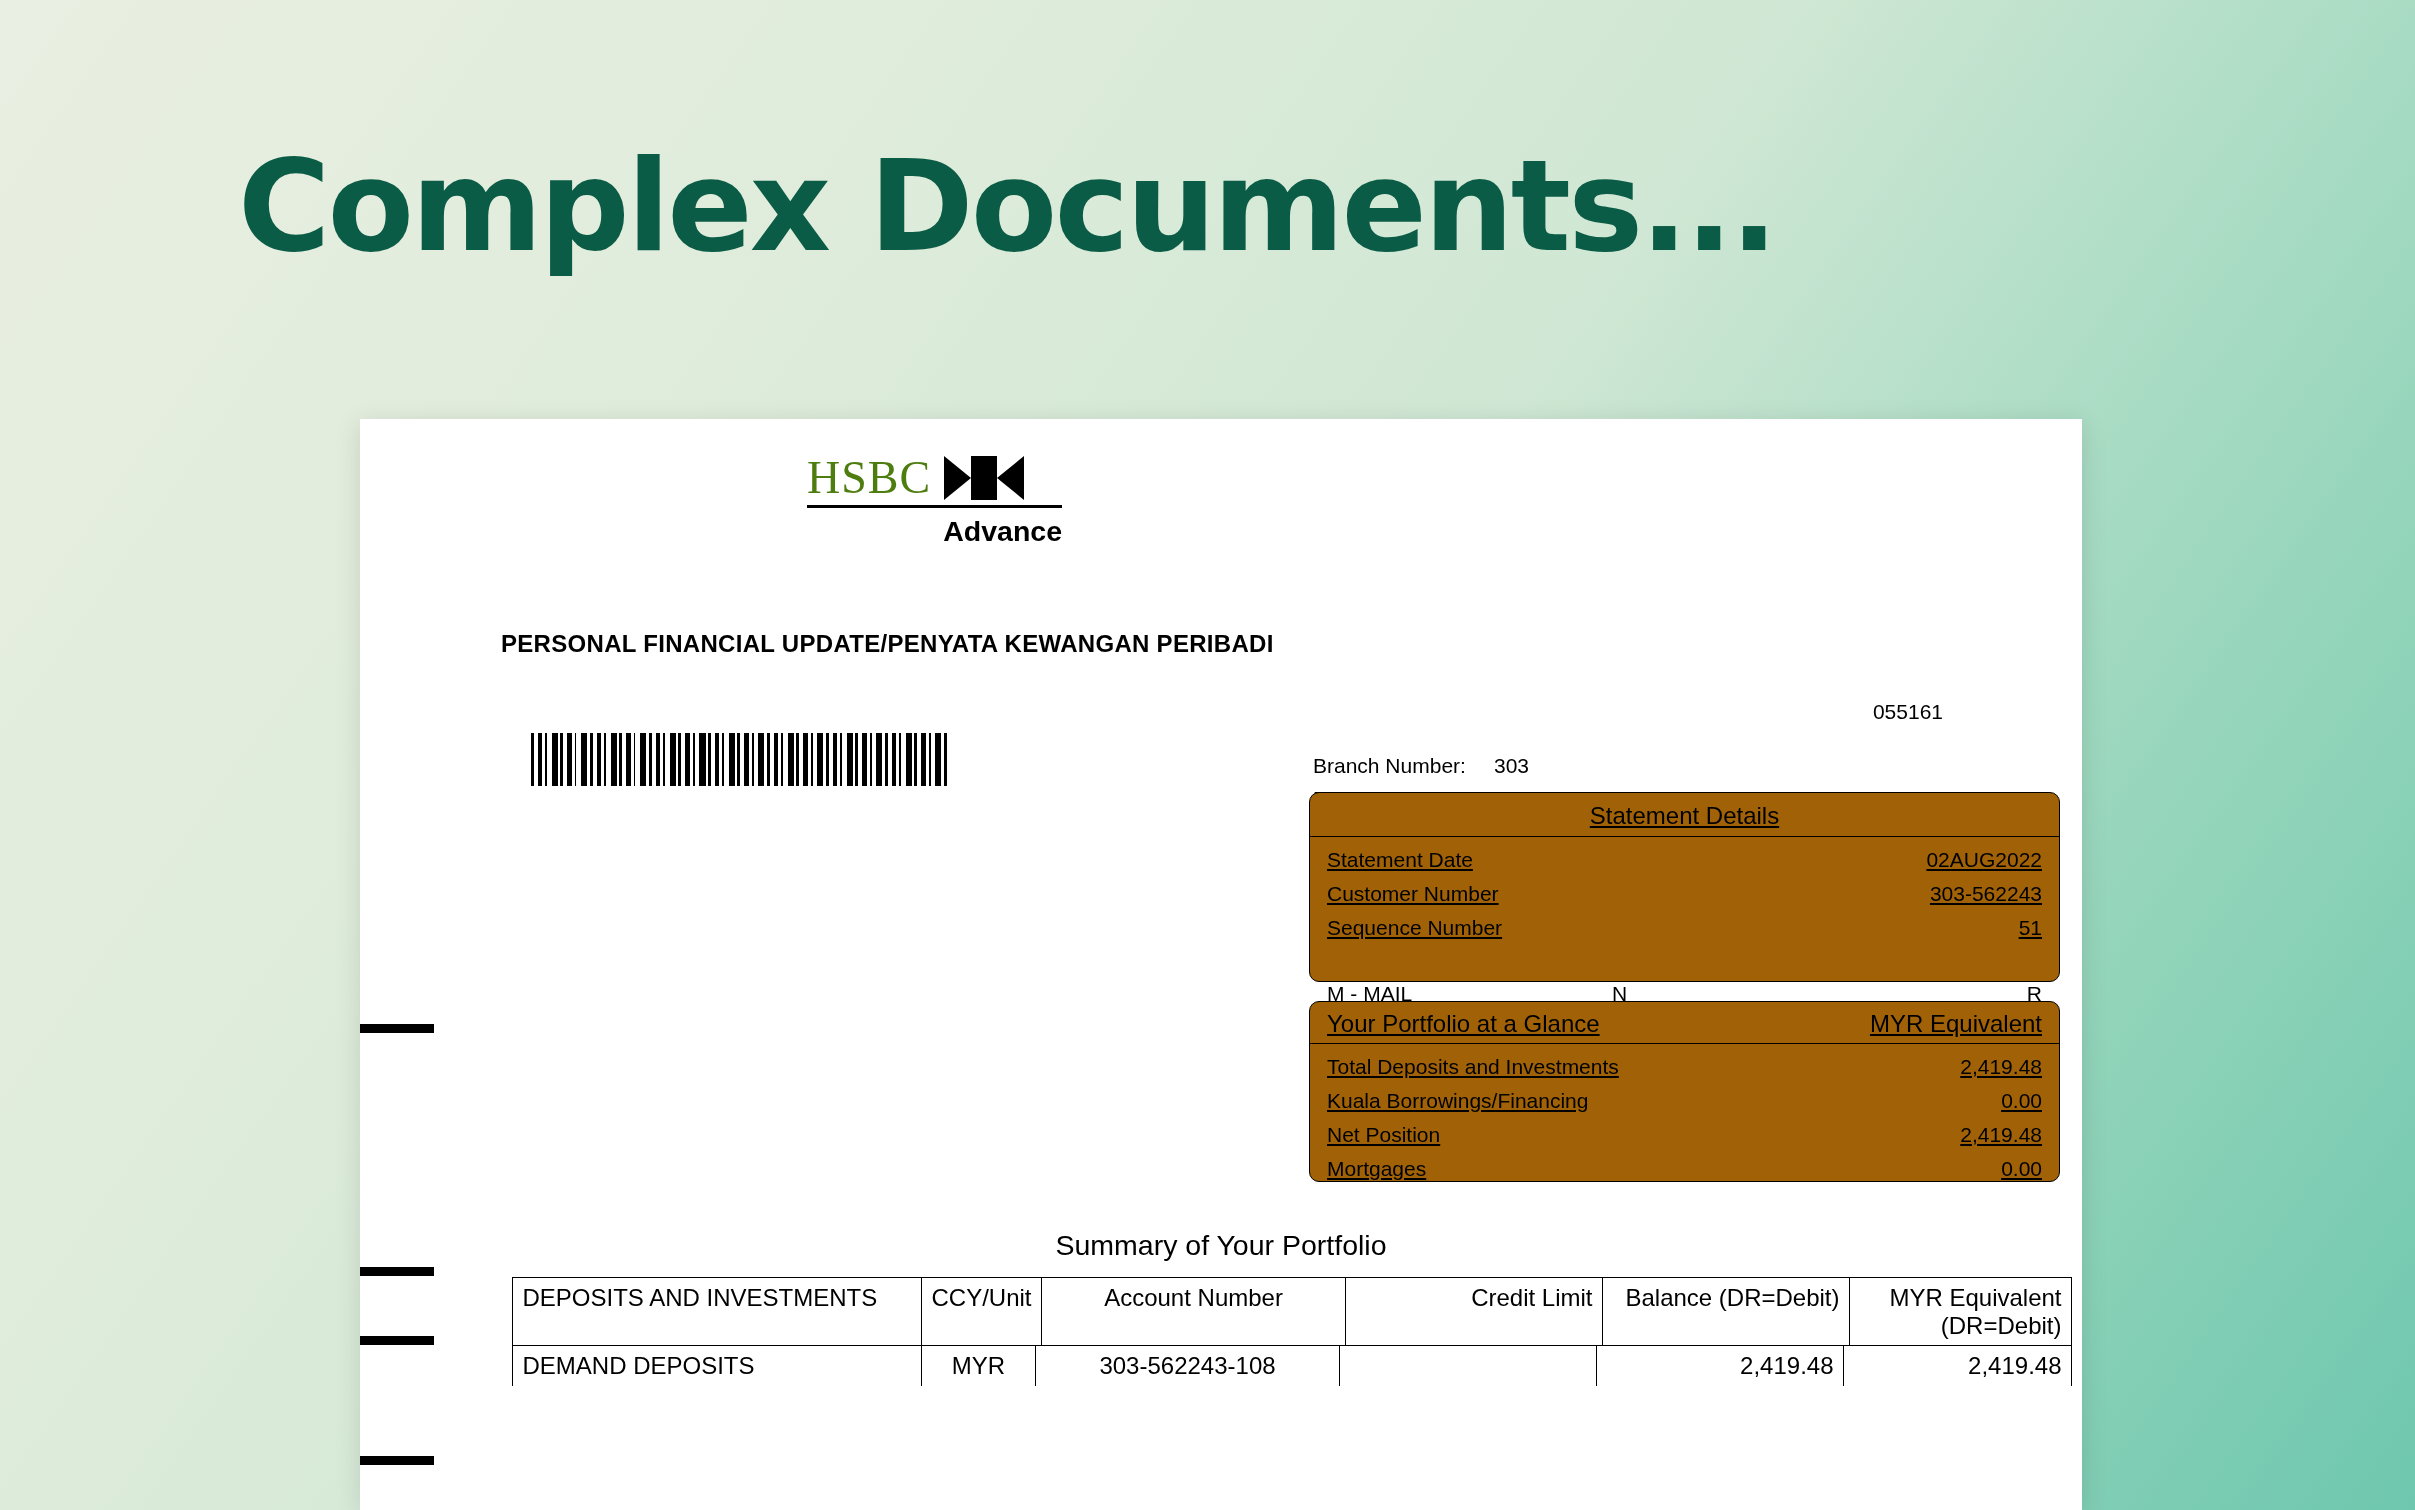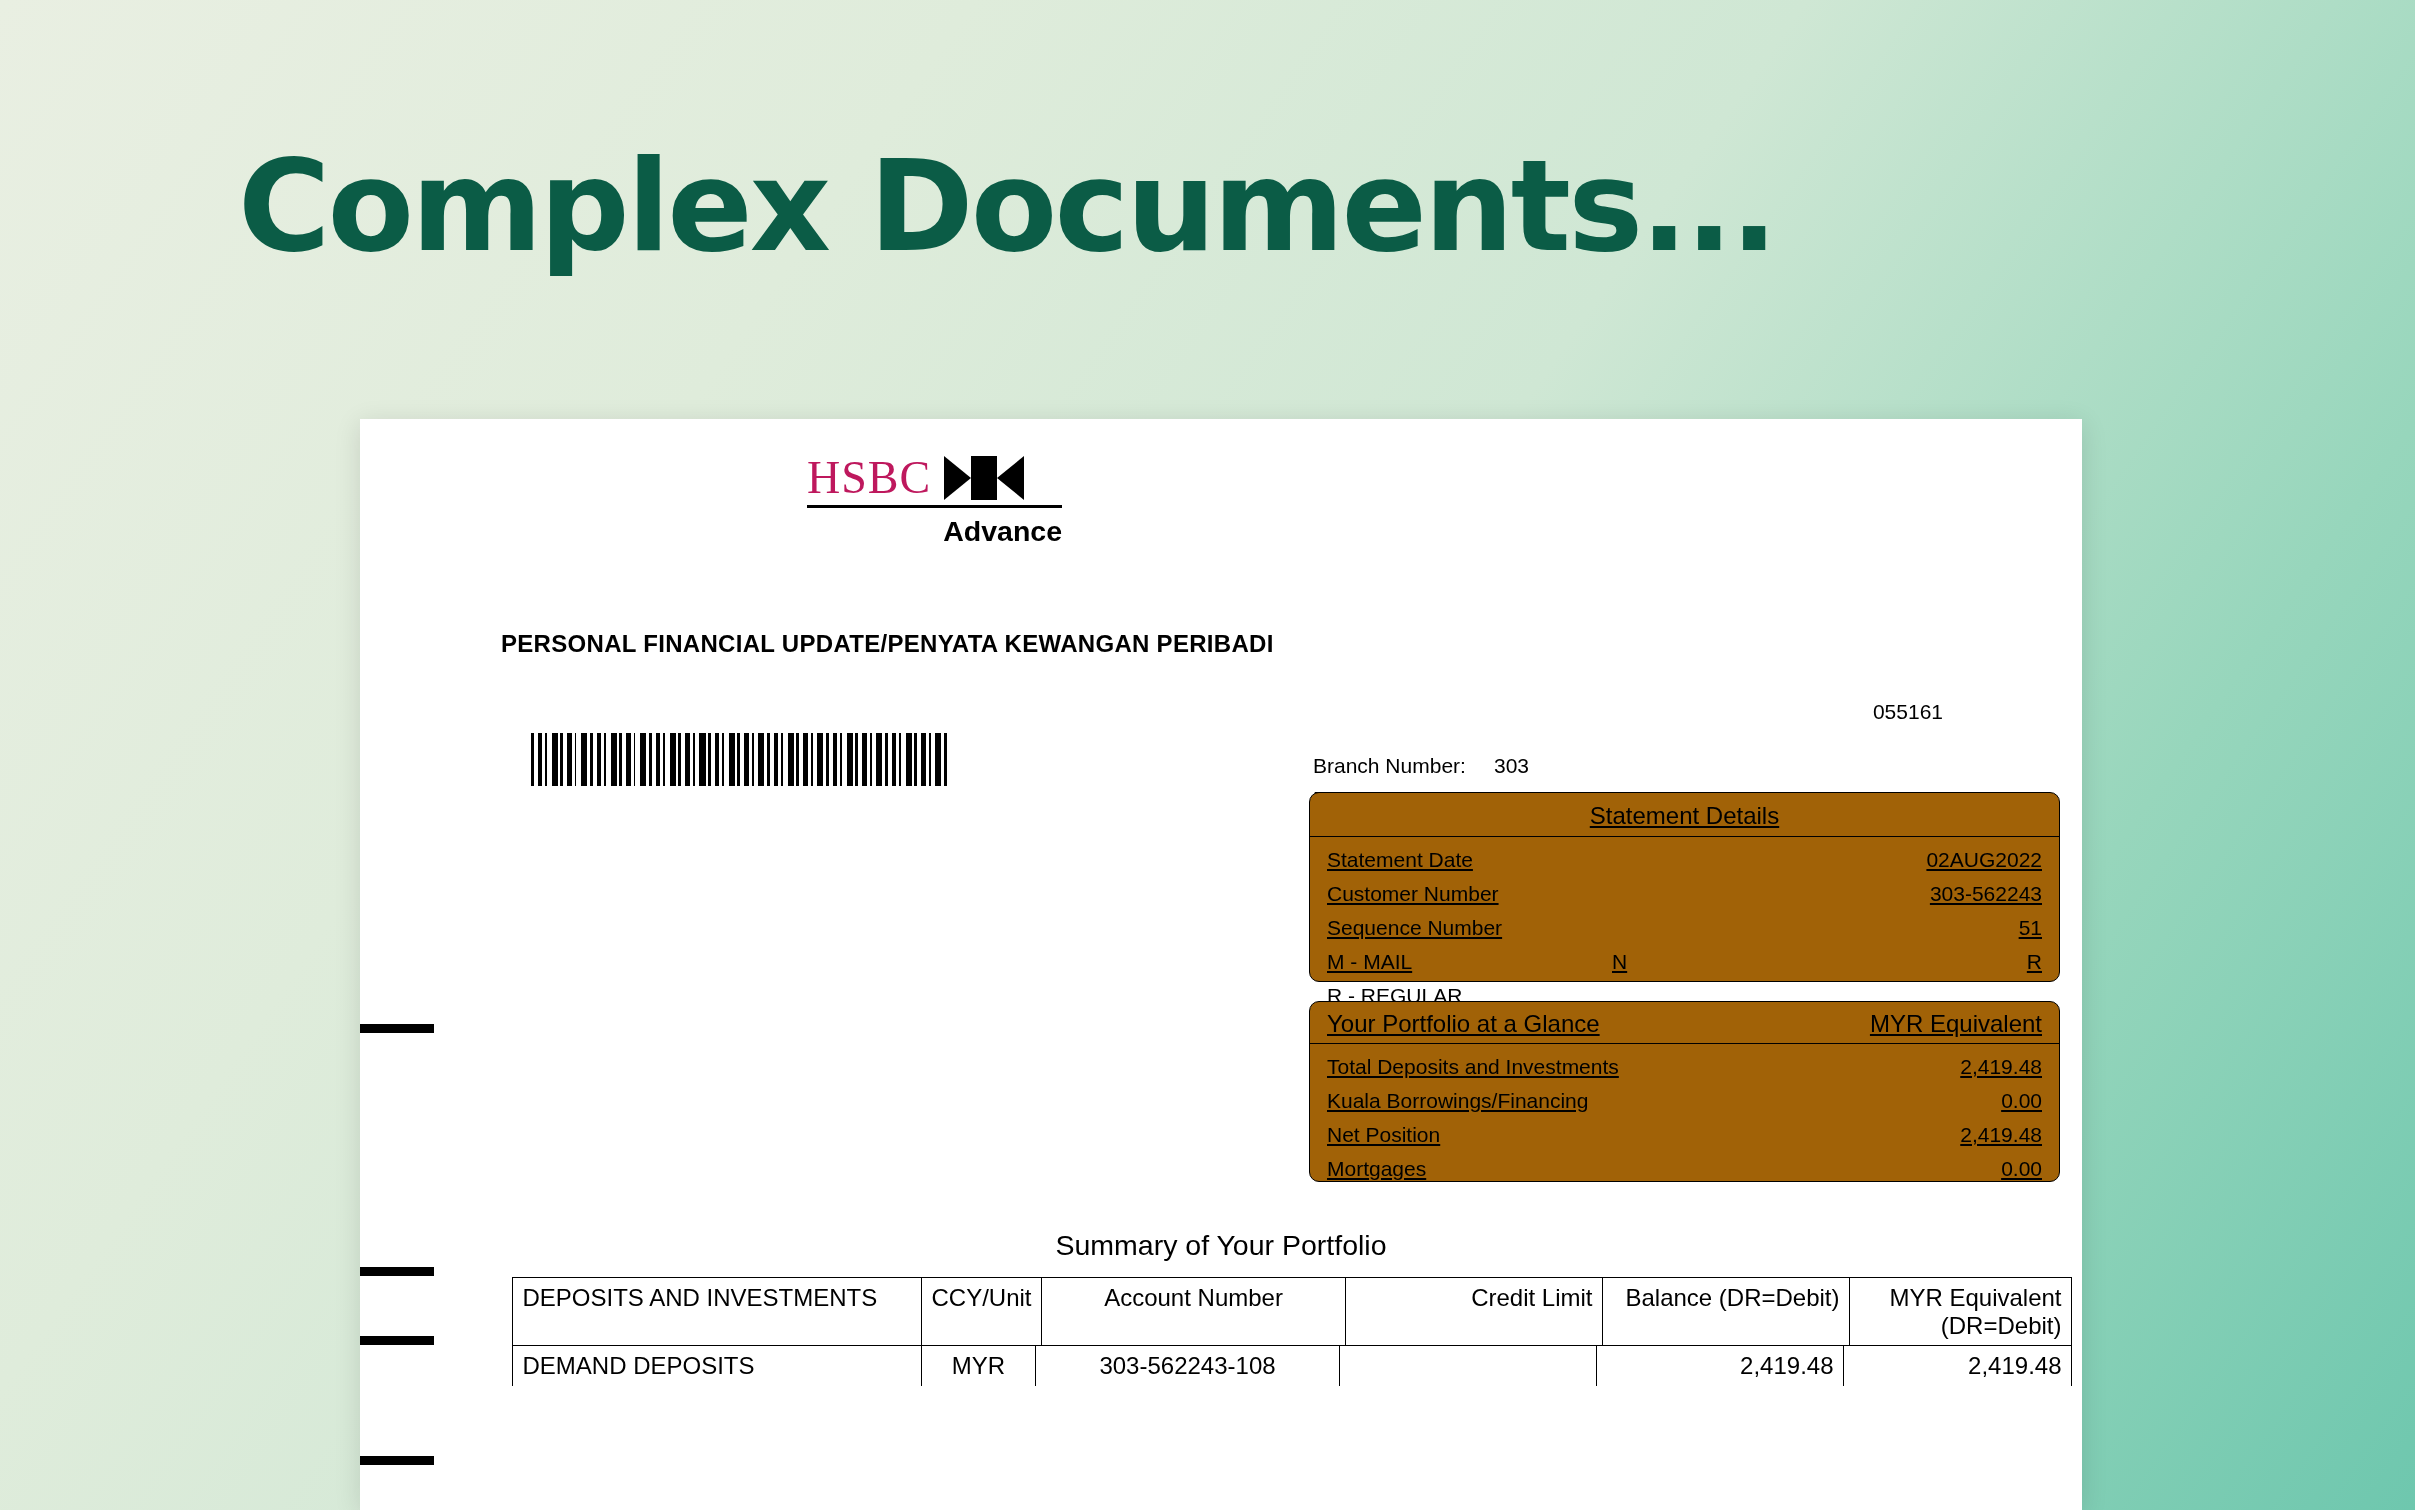--- a/index.html
+++ b/index.html
@@ -51,21 +51,21 @@
   }
   .logo-row {
     display: flex;
     align-items: center;
     gap: 13.3px;
   }
   .logo-text {
     font-family: "Liberation Serif", serif;
     font-size: 46px;
     letter-spacing: 1px;
-    color: #be185d;
+    color: #4d7c0f;
     line-height: 1;
   }
   .logo-mark {
     width: 80px;
     height: 44px;
     background: #000;
     position: relative;
   }
   .logo-mark::before,
   .logo-mark::after {
@@ -190,20 +190,21 @@
   .row {
     display: flex;
     justify-content: space-between;
     font-size: 21px;
     line-height: 1.62;
   }
   .row-3 {
     display: flex;
     font-size: 21px;
     line-height: 1.62;
+    margin-top: 32px;
   }
   .row-3 .c1 { flex: 0 0 285px; }
   .row-3 .c2 { flex: 1; text-align: left; }
   .row-3 .c3 { flex: 0 0 57px; text-align: right; }
   .summary-title {
     position: absolute;
     left: 0;
     right: 0;
     top: 810px;
     text-align: center;

